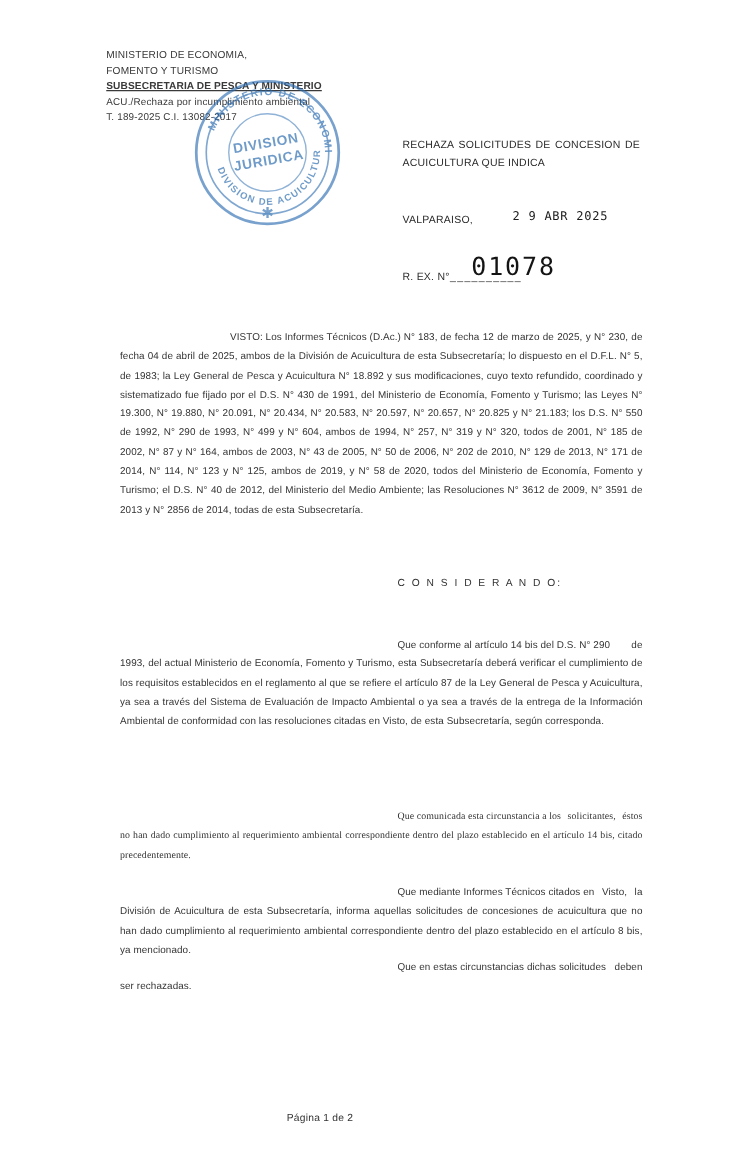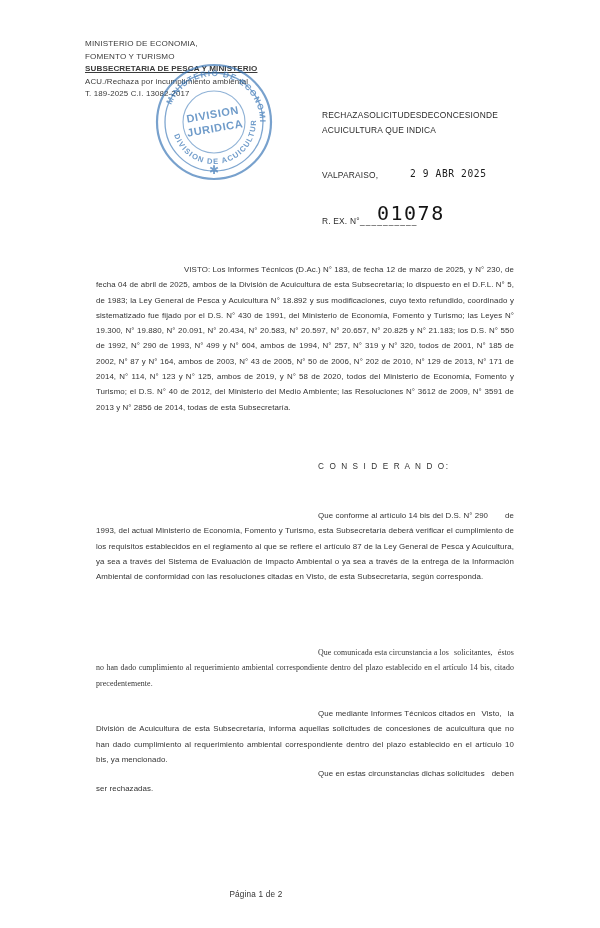--- a/index.html
+++ b/index.html
@@ -61,21 +61,21 @@
     width: 190px;
     font-size: 8.4px;
     line-height: 15px;
     color: #2b2b2b;
     text-align: justify;
     text-align-last: left;
     letter-spacing: 0.2px;
   }
   .doc-title .t-line1 {
     display: flex;
-    justify-content: flex-start;
+    justify-content: space-between;
   }
 
   
   .place-date {
     position: absolute;
     left: 322px;
     top: 170px;
     width: 200px;
     font-size: 8.4px;
     letter-spacing: 0.2px;
@@ -247,21 +247,21 @@
     <span>de 1993, del actual Ministerio de Economía, Fomento y Turismo, esta Subsecretaría deberá verificar el cumplimiento de los requisitos establecidos en el reglamento al que se refiere el artículo 87 de la Ley General de Pesca y Acuicultura, ya sea a través del Sistema de Evaluación de Impacto Ambiental o ya sea a través de la entrega de la Información Ambiental de conformidad con las resoluciones citadas en Visto, de esta Subsecretaría, según corresponda.</span>
   </div>
 
   <div class="body-block" id="cons-2">
     <span class="lead-wide">Que comunicada esta circunstancia a los</span>
     <span>solicitantes, éstos no han dado cumplimiento al requerimiento ambiental correspondiente dentro del plazo establecido en el artículo 14 bis, citado precedentemente.</span>
   </div>
 
   <div class="body-block" id="cons-3">
     <span class="lead-wide">Que mediante Informes Técnicos citados en</span>
-    <span>Visto, la División de Acuicultura de esta Subsecretaría, informa aquellas solicitudes de concesiones de acuicultura que no han dado cumplimiento al requerimiento ambiental correspondiente dentro del plazo establecido en el artículo 10 bis, ya mencionado.</span>
+    <span>Visto, la División de Acuicultura de esta Subsecretaría, informa aquellas solicitudes de concesiones de acuicultura que no han dado cumplimiento al requerimiento ambiental correspondiente dentro del plazo establecido en el artículo 8 bis, ya mencionado.</span>
   </div>
 
   <div class="body-block" id="cons-4">
     <span class="lead-wide">Que en estas circunstancias dichas solicitudes</span>
     <span>deben ser rechazadas.</span>
   </div>
 
   <div class="footer">
     <span>Página 1 de 2</span>
   </div>

